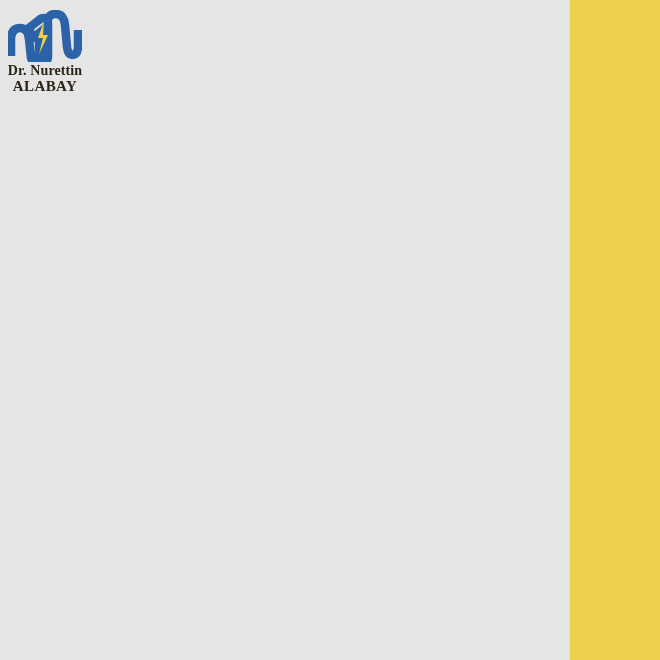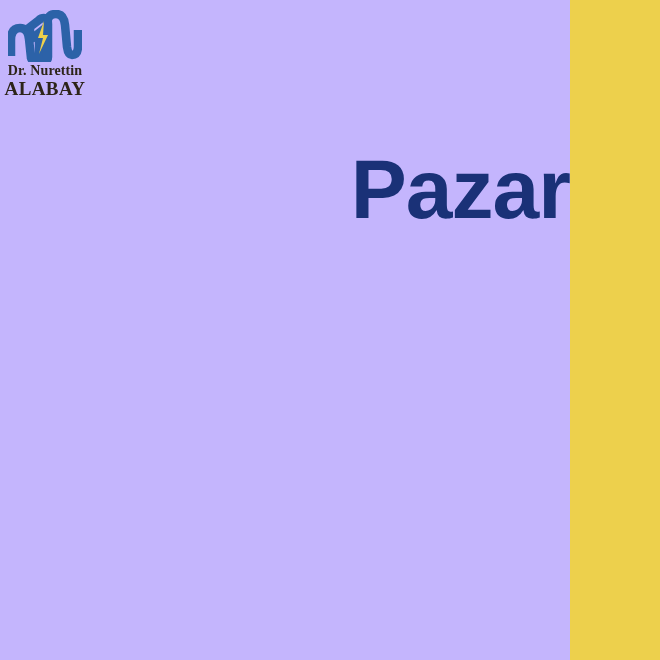--- a/index.html
+++ b/index.html
@@ -10,21 +10,21 @@
     width: 660px;
     height: 660px;
     overflow: hidden;
     font-family: "Liberation Sans", sans-serif;
   }
 
   #poster {
     position: relative;
     width: 660px;
     height: 660px;
-    background: #c4b5fd;
+    background: #e5e5e5;
     overflow: hidden;
   }
 
   
   #brand-band {
     position: absolute;
     top: 0;
     right: 0;
     width: 90px;
     height: 660px;
@@ -52,21 +52,21 @@
     color: #2d2419;
     line-height: 1.04;
   }
   .logo-line-1 {
     display: block;
     font-size: 14px;
     letter-spacing: 0.1px;
   }
   .logo-line-2 {
     display: block;
-    font-size: 19px;
+    font-size: 15px;
     letter-spacing: 0.4px;
   }
 
   
   #headline {
     position: absolute;
     top: 92px;
     left: 20px;
     width: 550px;          
     text-align: right;
@@ -98,16 +98,15 @@
 
       <path d="M72 22 L60 56 L70 56 L62 88 L80 50 L70 50 Z" fill="#edd04c"></path>
     </svg>
     <div id="logo-name">
       <span class="logo-line-1">Dr. Nurettin</span>
       <span class="logo-line-2">ALABAY</span>
     </div>
   </div>
 
   <h1 id="headline">
-    <span class="hl-line">Pazar</span>
   </h1>
 
 </div>
 
 </body></html>

